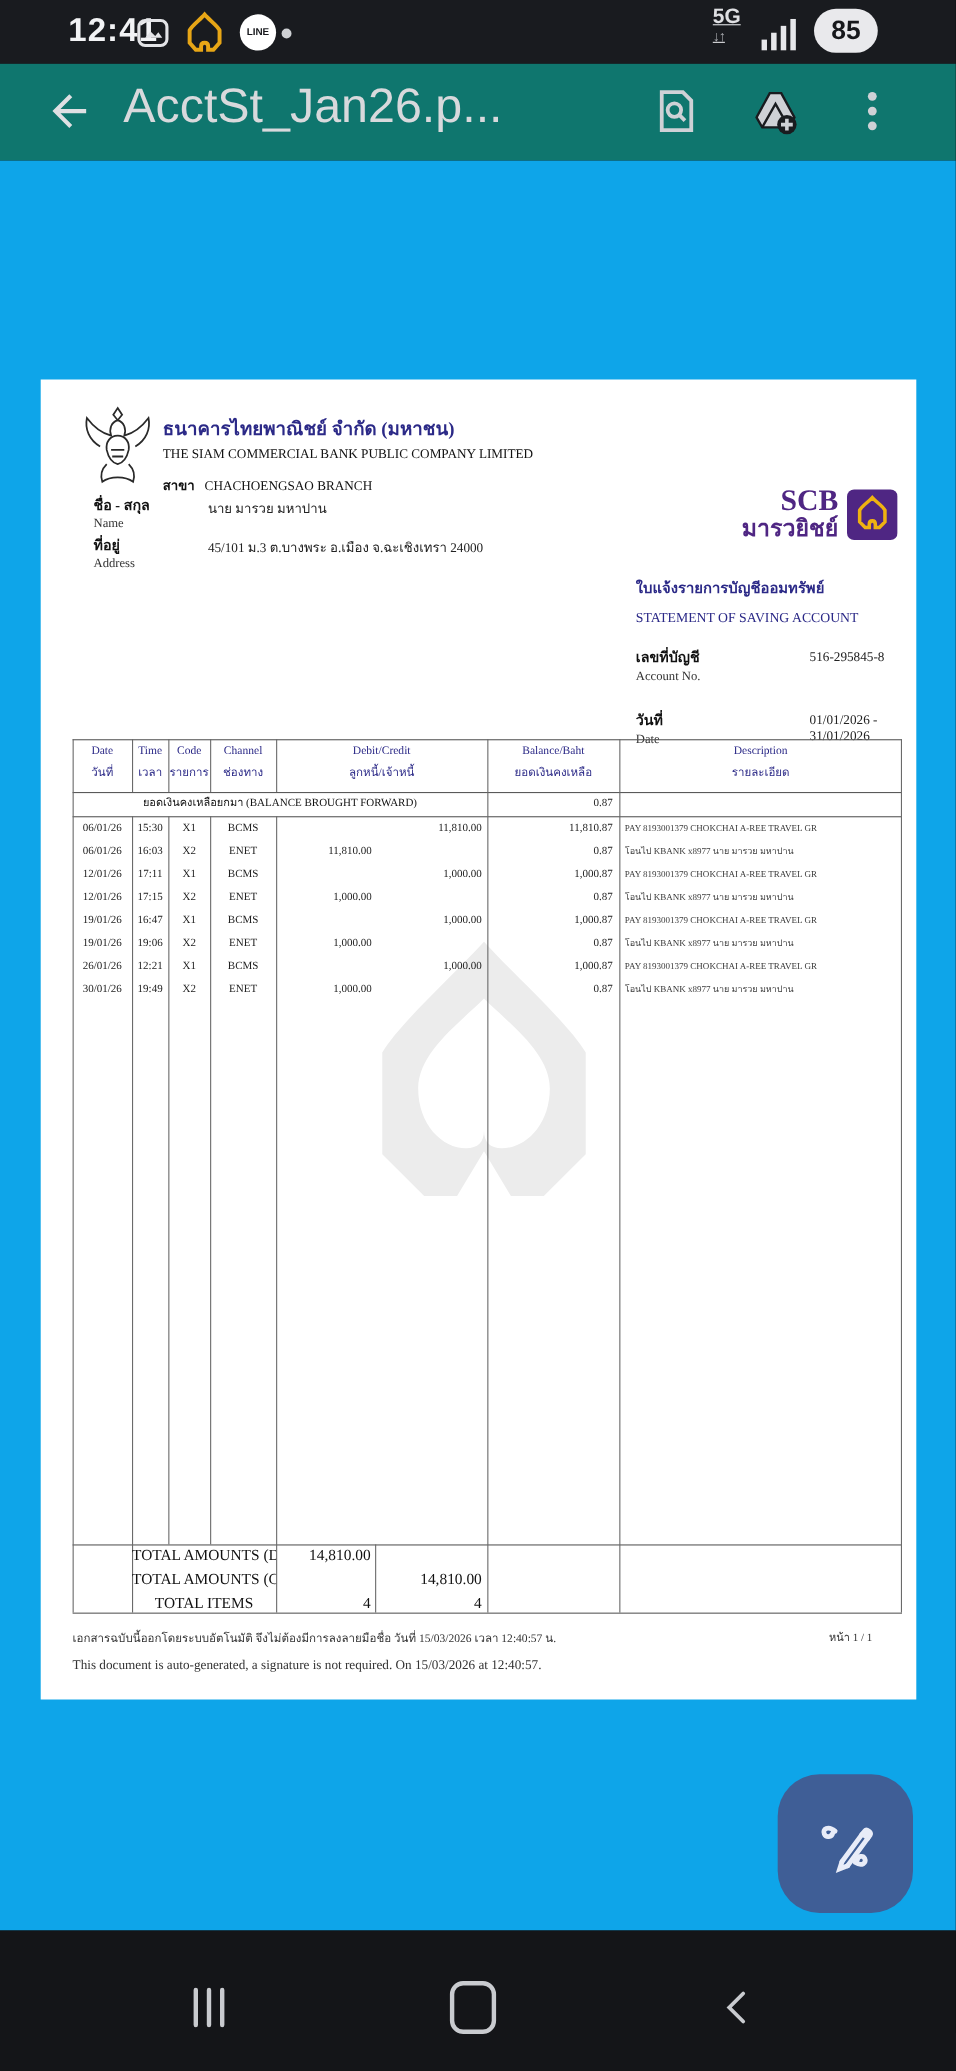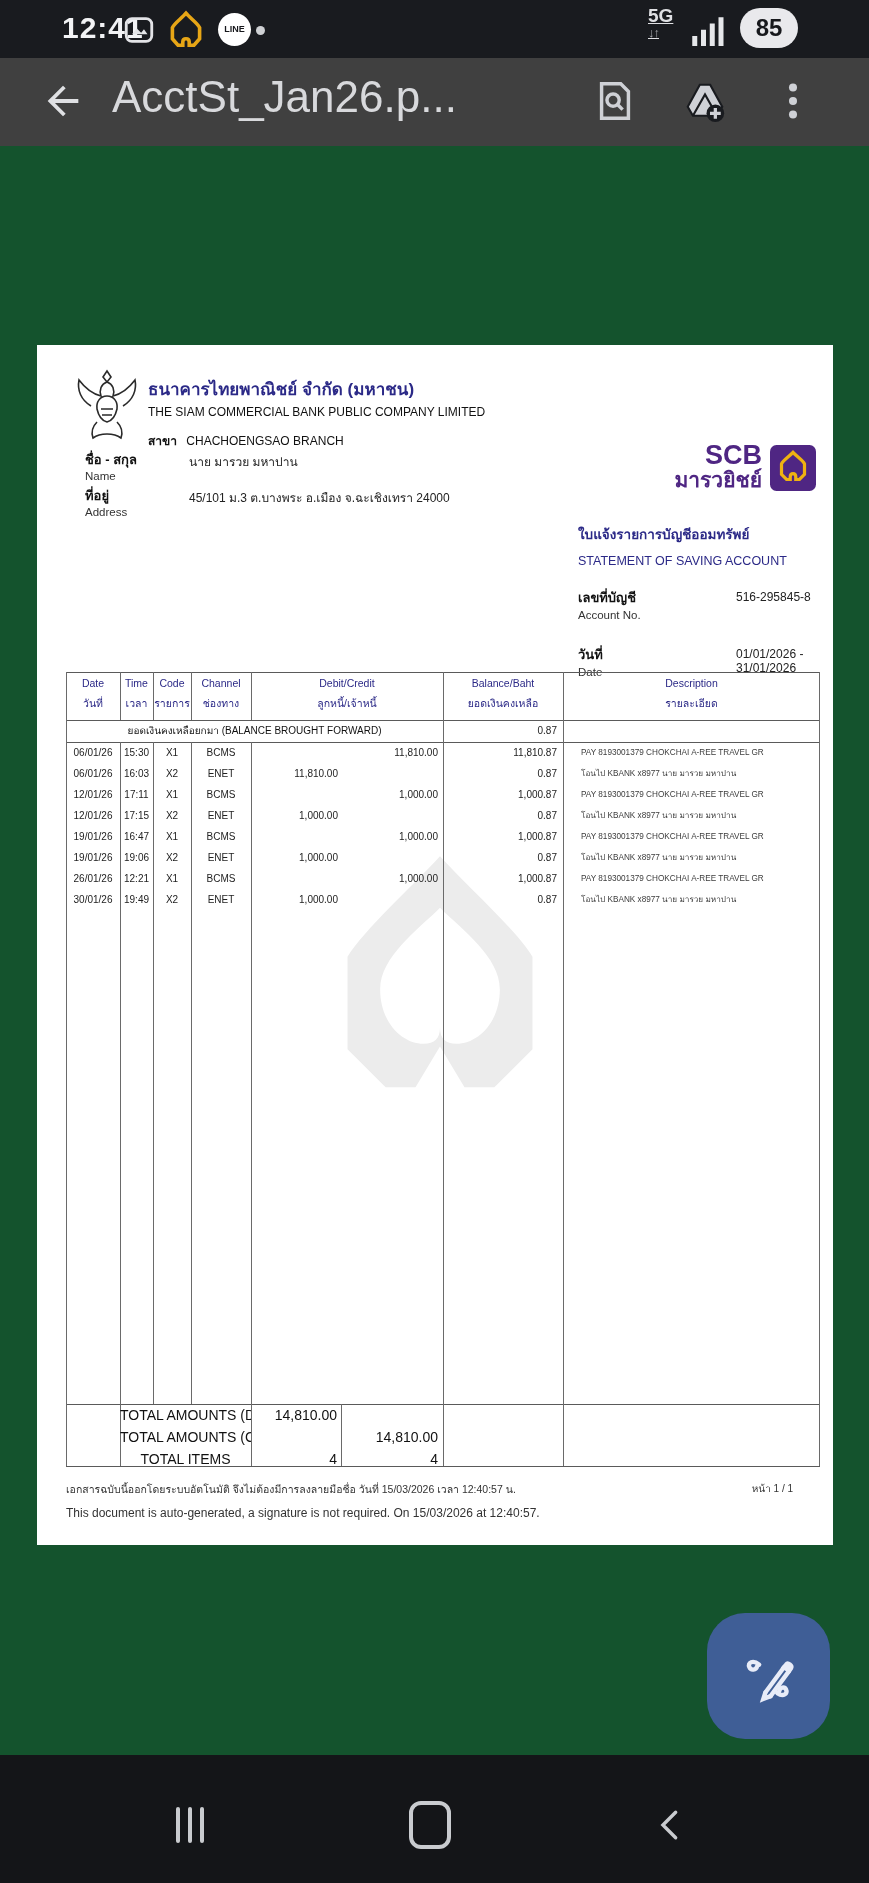--- a/index.html
+++ b/index.html
@@ -10,45 +10,45 @@
   .sb-time{position:absolute;left:36px;top:11px;font-size:30px;font-weight:700;color:#f2f3f5;letter-spacing:1px;margin-left:26px;}
   .sb-ic{position:absolute;top:13px;}
   .sb-dot{position:absolute;left:256px;top:26px;width:9px;height:9px;border-radius:50%;background:#cfd1d4;}
   .sb-net{position:absolute;left:648px;top:6px;color:#dfe0e3;font-size:19px;font-weight:700;line-height:1;text-decoration:underline;}
   .sb-net .arr{display:block;font-size:13px;color:#a7a9ad;margin-top:1px;letter-spacing:-1px;}
   .battery{position:absolute;left:740px;top:8px;width:58px;height:40px;border-radius:20px;background:#e9e9ec;
            color:#17181c;font-size:24px;font-weight:700;text-align:center;line-height:40px;}
   .line-ic{position:absolute;left:218px;top:13px;width:33px;height:33px;border-radius:50%;background:#fff;
            color:#17181c;font-size:9px;font-weight:700;text-align:center;line-height:33px;letter-spacing:0;}
   
-  .app-bar{position:absolute;top:58px;left:0;width:869px;height:88px;background:#404040;}
+  .app-bar{position:absolute;top:58px;left:0;width:869px;height:88px;background:#0f766e;}
   .ab-back{position:absolute;left:40px;top:20px;width:46px;height:46px;}
   .ab-title{position:absolute;left:112px;top:14px;font-size:44px;font-weight:500;color:#d8d9dc;white-space:nowrap;}
   .ab-ic{position:absolute;top:20px;width:46px;height:46px;}
   
-  .viewer{position:absolute;top:146px;left:0;width:869px;height:1609px;background:#14532d;}
+  .viewer{position:absolute;top:146px;left:0;width:869px;height:1609px;background:#0ea5e9;font-family:Liberation Serif, serif;}
   .page{position:absolute;left:37px;top:199px;width:796px;height:1200px;background:#ffffff;color:#222;}
   .abs{position:absolute;}
   .navy{color:#2b2987;}
   .lbl{font-weight:700;font-size:13px;color:#111;}
   .sublbl{font-size:11.5px;color:#333;}
   .val{font-size:12px;color:#222;margin-left:41px;}
   
   .tbl{position:absolute;left:29px;top:327px;width:754px;height:794px;}
   .hline{position:absolute;left:0;width:754px;height:1px;background:#5a5a5a;}
   .vline{position:absolute;width:1px;background:#6a6a6a;}
   .hcell{position:absolute;text-align:center;font-size:10.5px;color:#2b2987;line-height:1;}
   .hcell .th{display:block;margin-top:9px;}
   .rows{position:absolute;left:0;top:70px;width:754px;}
   .trow{display:grid;grid-template-columns:54px 33px 38px 60px 87px 105px 120px 257px;height:21px;
         align-items:center;font-size:10px;color:#222;}
   .c{overflow:hidden;white-space:nowrap;}
   .ctr{text-align:center;}
   .rt{text-align:right;}
-  .desc{font-size:8.2px;color:#3c3c3c;padding-left:18px;}
+  .desc{font-size:8.2px;color:#3c3c3c;padding-left:5px;}
   .bf-label{position:absolute;left:0;top:48px;width:377px;height:22px;line-height:22px;text-align:center;font-size:10px;color:#111;}
   .bf-bal{position:absolute;left:377px;top:48px;width:114px;height:22px;line-height:22px;text-align:right;font-size:10px;color:#222;}
   .totrow{display:grid;grid-template-columns:54px 131px 90px 102px 120px 257px;height:22px;align-items:center;
           font-size:14px;color:#111;}
   .totals{position:absolute;left:0;top:732px;width:754px;}
   .wm{position:absolute;left:263px;top:503px;width:280px;height:272px;}
   .foot-th{position:absolute;left:29px;top:1136px;font-size:10.5px;color:#333;}
   .foot-en{position:absolute;left:29px;top:1161px;font-size:12px;color:#333;}
   .foot-pg{position:absolute;right:40px;top:1136px;font-size:10px;color:#333;}
   

